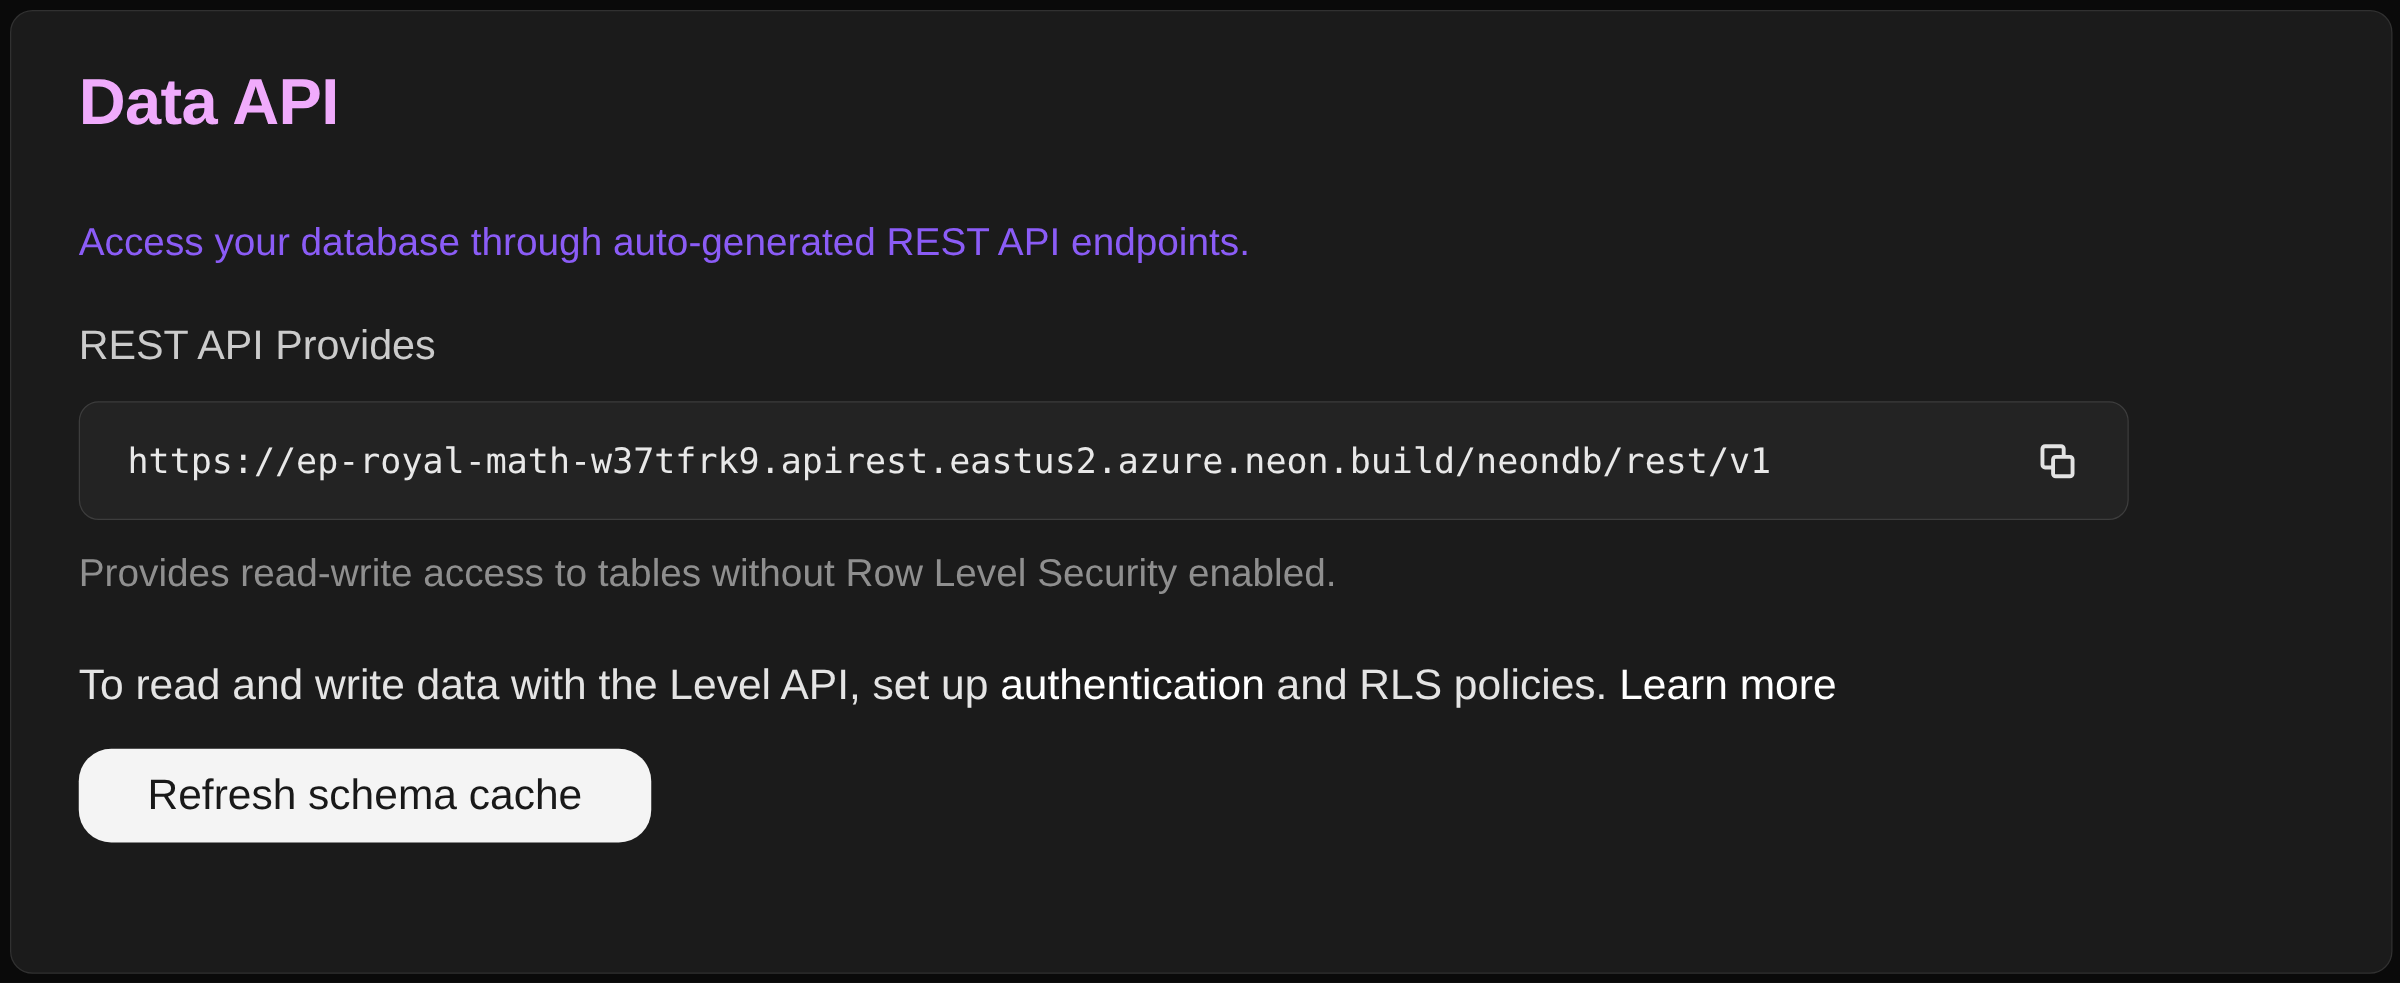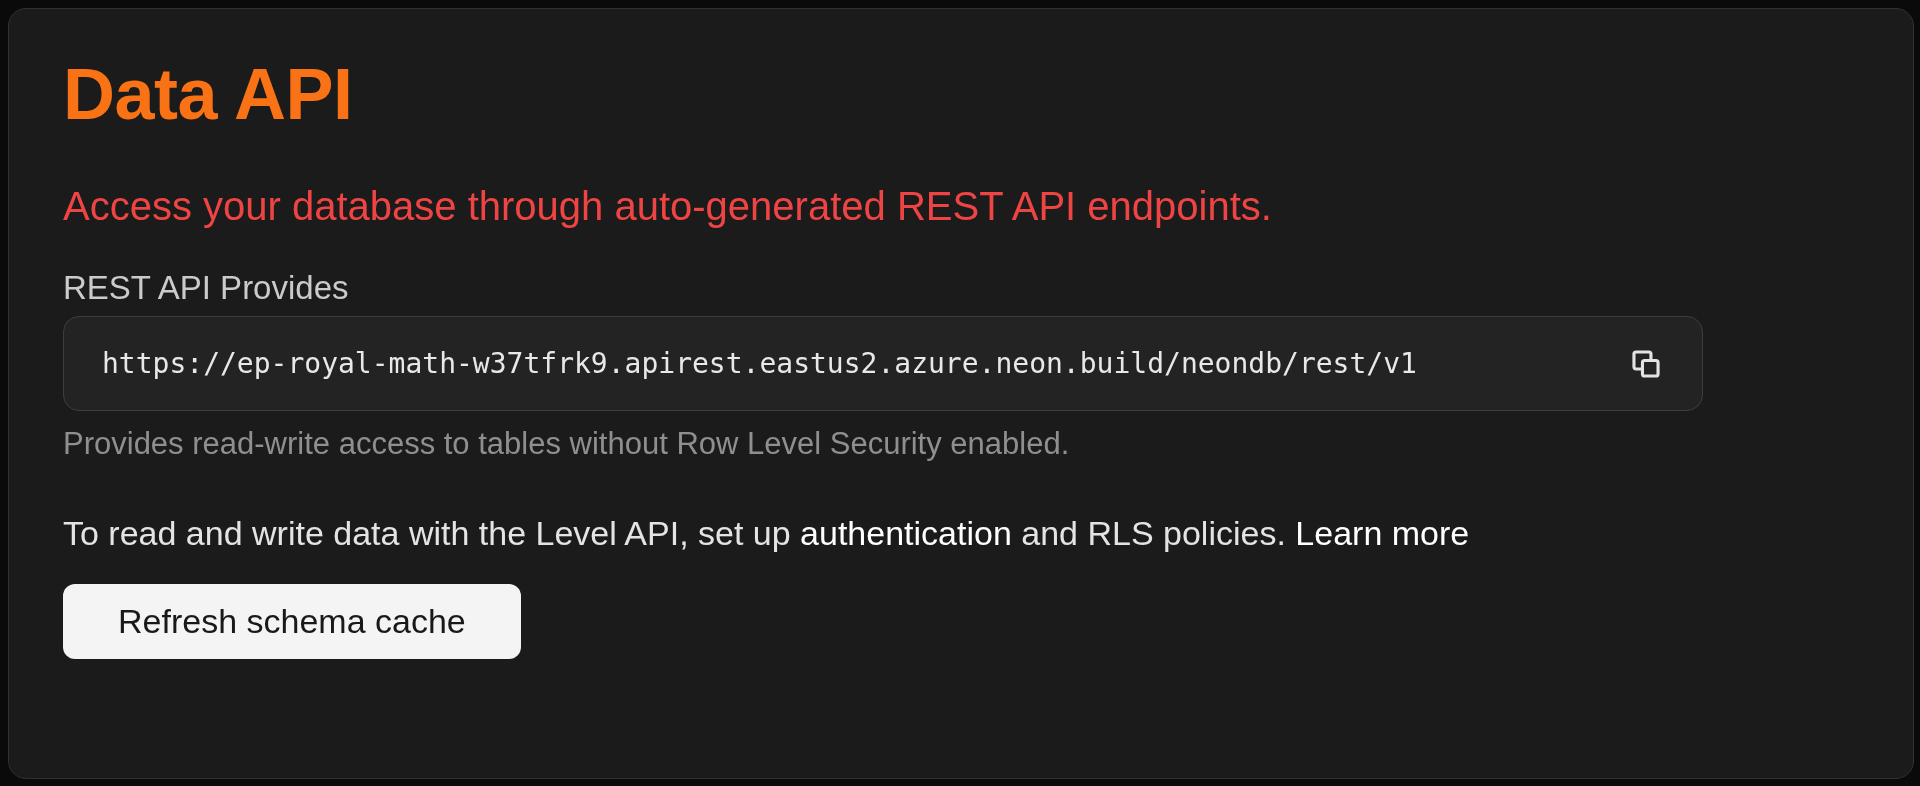--- a/index.html
+++ b/index.html
@@ -11,41 +11,41 @@
   }
   .panel {
     position: absolute;
     top: 8px; left: 8px; right: 6px; bottom: 7px;
     background: #1b1b1b;
     border: 1px solid #313131;
     border-radius: 18px;
     padding: 0 54px;
   }
   .page-title {
-    margin-top: 52px;
-    font-size: 72px;
+    margin-top: 40px;
+    font-size: 52px;
     line-height: 67px;
     font-weight: 700;
     letter-spacing: -0.5px;
-    color: #f97316;
+    color: #f0abfc;
   }
   .page-description {
     margin-top: 56px;
-    font-size: 40px;
+    font-size: 31px;
     line-height: 44px;
-    color: #ef4444;
+    color: #8b5cf6;
   }
   .endpoint-label {
     margin-top: 38px;
     font-size: 33px;
     line-height: 44px;
     color: #cbcbcb;
   }
   .endpoint-field {
-    margin-top: 6px;
+    margin-top: 23px;
     width: 1640px;
     height: 95px;
     display: flex;
     align-items: center;
     background: #232323;
     border: 1px solid #3d3d3d;
     border-radius: 16px;
     padding: 0 36px 0 38px;
   }
   .endpoint-url {
@@ -59,21 +59,21 @@
     width: 40px; height: 40px;
     background: transparent;
     border: none;
     display: flex;
     align-items: center;
     justify-content: center;
     cursor: pointer;
     padding: 0;
   }
   .field-helper {
-    margin-top: 11px;
+    margin-top: 21px;
     font-size: 31px;
     line-height: 44px;
     color: #8f8f8f;
   }
   .rls-note {
     margin-top: 45px;
     font-size: 34px;
     line-height: 44px;
     color: #e4e4e4;
   }
@@ -83,21 +83,21 @@
     cursor: pointer;
   }
   .refresh-button {
     display: inline-block;
     margin-top: 29px;
     height: 75px;
     padding: 0 55px;
     background: #f4f4f4;
     color: #191919;
     border: none;
-    border-radius: 12px;
+    border-radius: 26px;
     font-family: "Liberation Sans", sans-serif;
     font-size: 34px;
     font-weight: 500;
     line-height: 75px;
     cursor: pointer;
   }
   .refresh-helper {
     margin-top: 28px;
     font-size: 31px;
     line-height: 44px;

